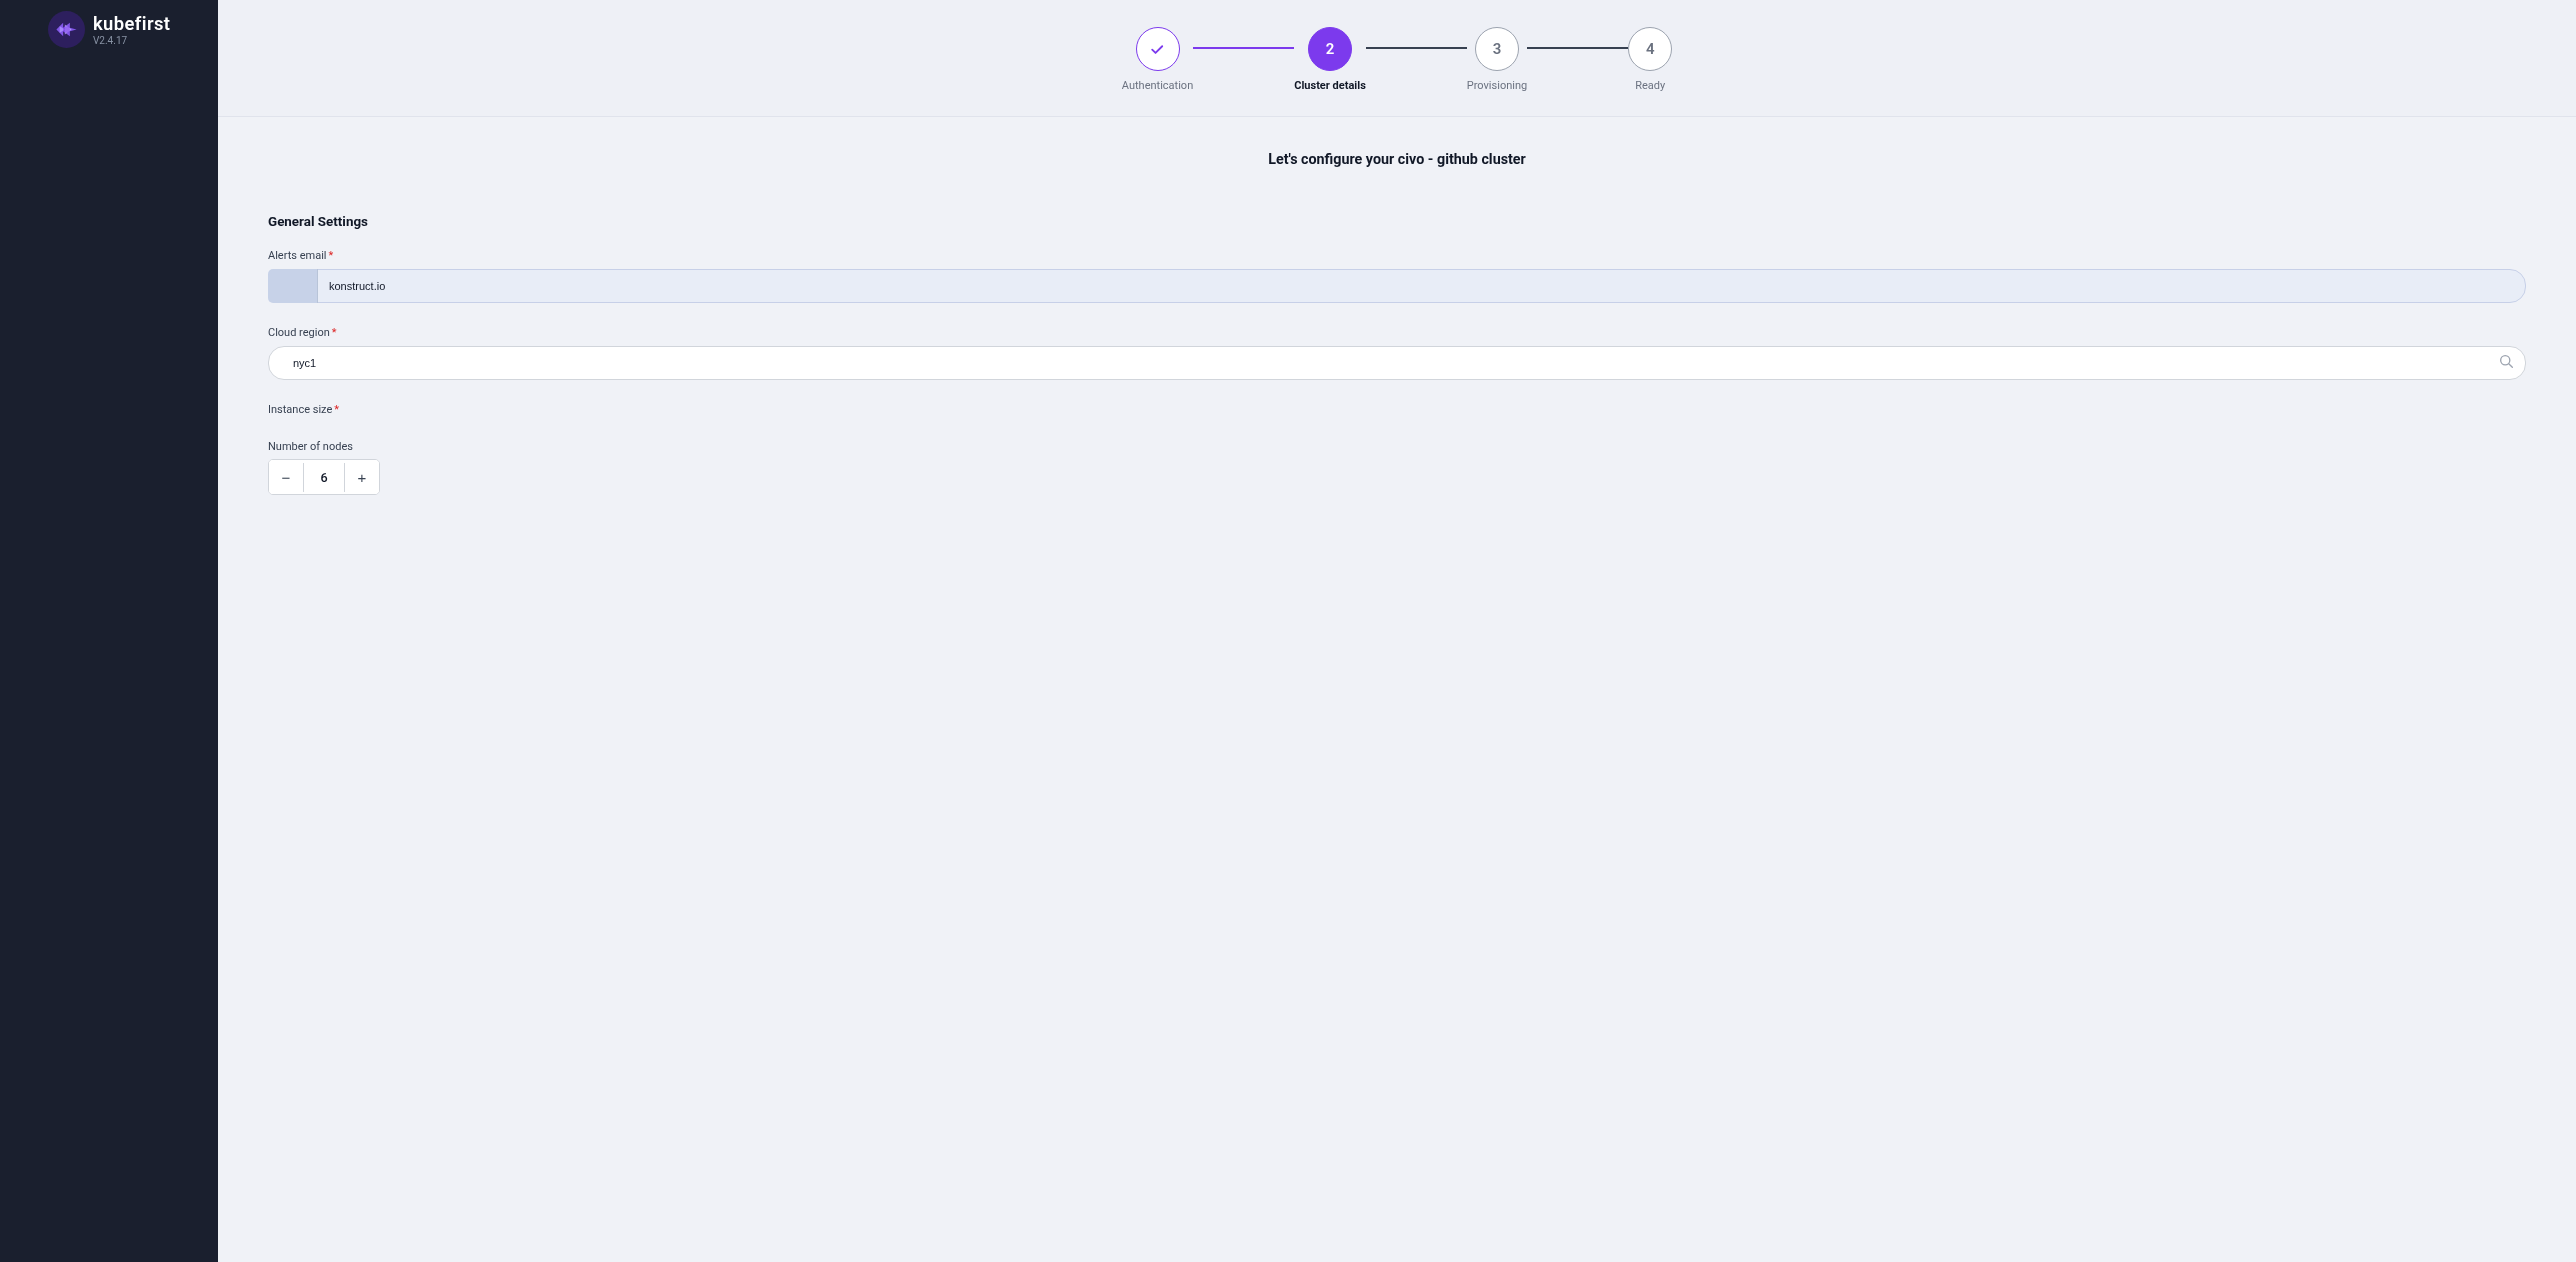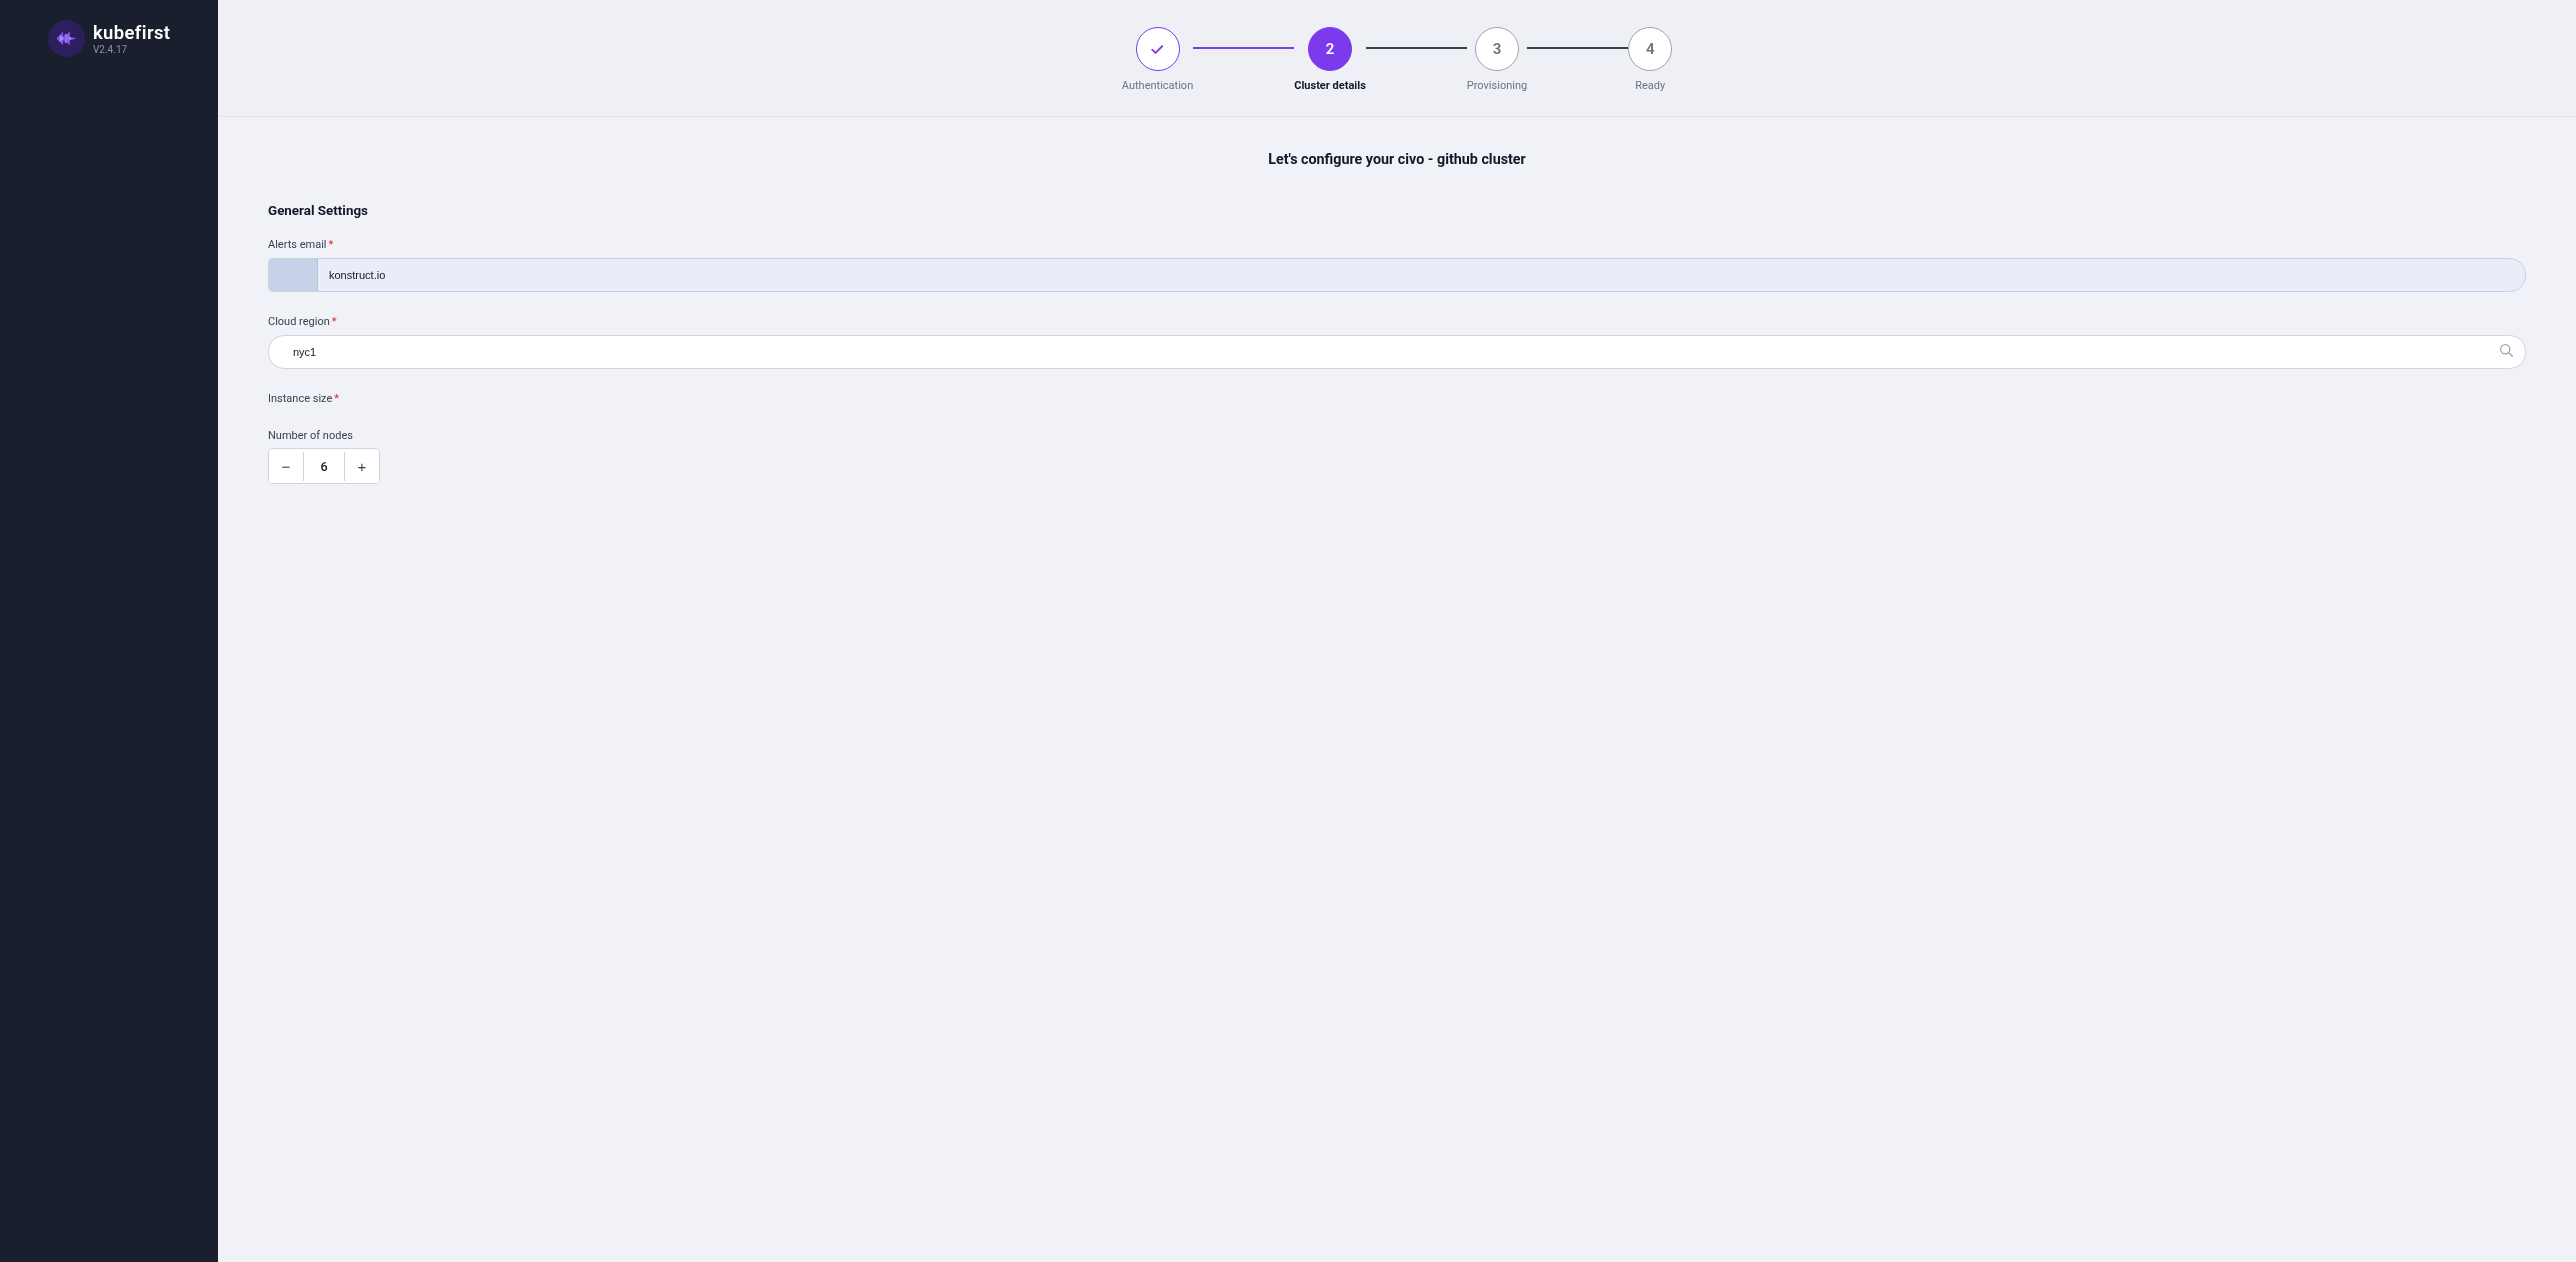--- a/index.html
+++ b/index.html
@@ -11,21 +11,21 @@
     }
 
     
     .sidebar {
       width: 218px;
       min-width: 218px;
       background: #1a1f2e;
       display: flex;
       flex-direction: column;
       align-items: center;
-      padding: 20px 17px;
+      padding: 11px 17px;
     }
     .sidebar-logo {
       display: flex;
       align-items: center;
       gap: 8.4px;
     }
     .sidebar-logo-icon {
       width: 37px;
       height: 37px;
     }
@@ -125,21 +125,21 @@
     
     .content {
       flex: 1;
       padding: 34px 50px;
     }
     .page-title {
       text-align: center;
       font-size: 14.3px;
       font-weight: 700;
       color: #111827;
-      margin-bottom: 36px;
+      margin-bottom: 47px;
     }
     .section-title {
       font-size: 13.4px;
       font-weight: 700;
       color: #111827;
       margin-bottom: 20px;
     }
     .form-group {
       margin-bottom: 23.5px;
     }

